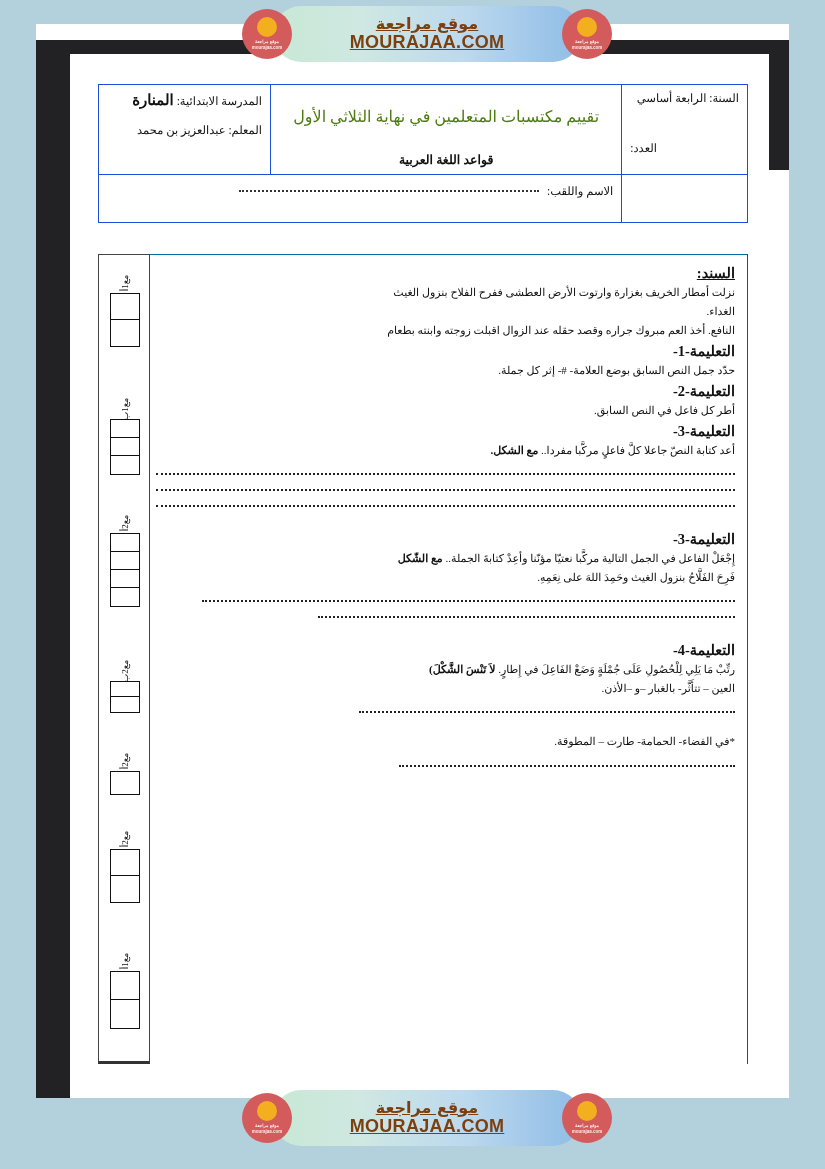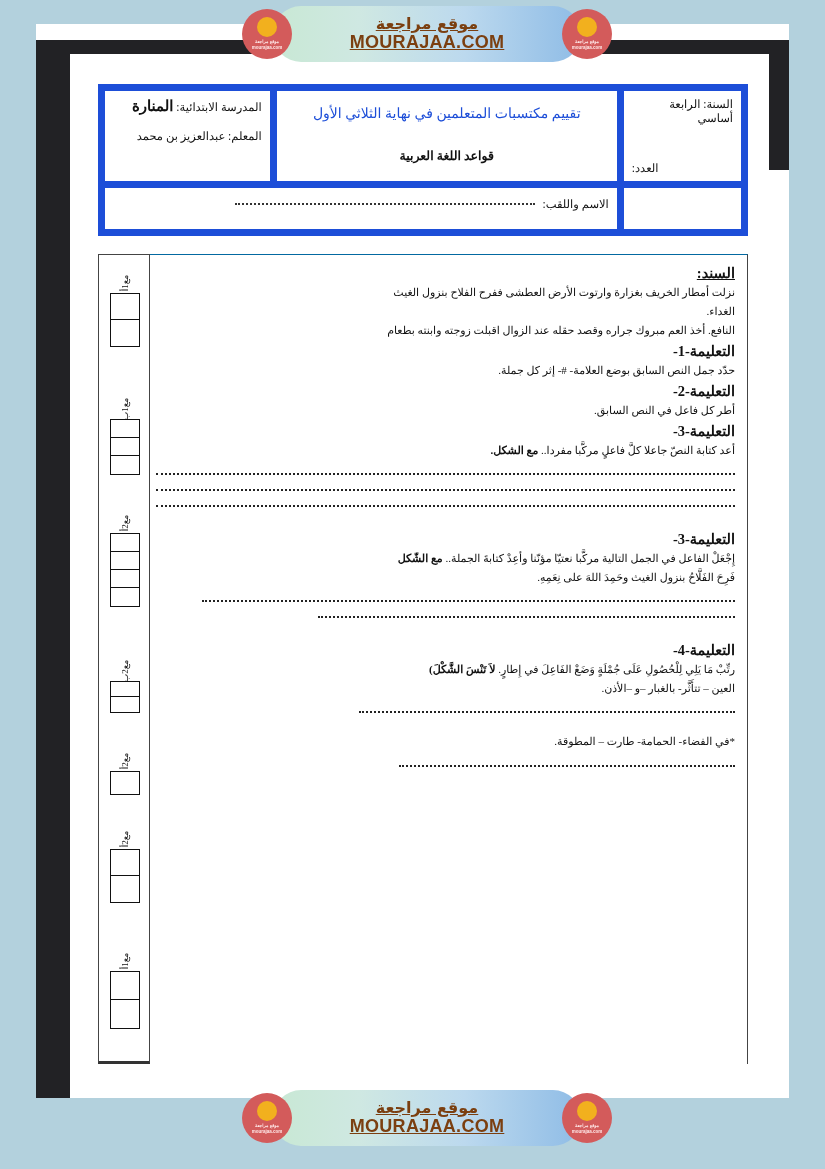--- a/index.html
+++ b/index.html
@@ -81,31 +81,31 @@
   
   #header-table {
     position: absolute;
     left: 28px; top: 30px;
     width: 650px;
     border: 1px solid #555;
     border-collapse: collapse;
     background: #fff;
   }
   #header-table td {
-    border: 7px solid #1d4ed8;
+    border: 1px solid #1d4ed8;
     vertical-align: top;
     padding: 6px 8px;
   }
   .cell-school { width: 172px; text-align: right; }
   .cell-title  { width: 352px; text-align: center; }
   .cell-year   { width: 126px; text-align: right; }
 
   .school-line { font-size: 11.5px; color:#111; margin-bottom: 14px; white-space: nowrap; }
   .school-line .big { font-size: 15px; font-weight: bold; }
-  .title-main { font-size: 14px; color:#1d4ed8; margin: 8px 0 26px; }
+  .title-main { font-size: 16px; color:#4d7c0f; margin: 16px 0 26px; }
   .title-sub  { font-size: 12.5px; font-weight: bold; color:#111; }
   .year-line  { font-size: 11.5px; color:#111; }
   .year-count { font-size: 11.5px; color:#111; margin-top: 36px; text-align:left; }
 
   .name-row td { height: 48px; }
   .name-label { font-size: 11.5px; color:#111; }
   .dots-inline {
     display: inline-block; width: 300px;
     border-bottom: 2px dotted #333;
     vertical-align: middle; margin-right: 4px;

